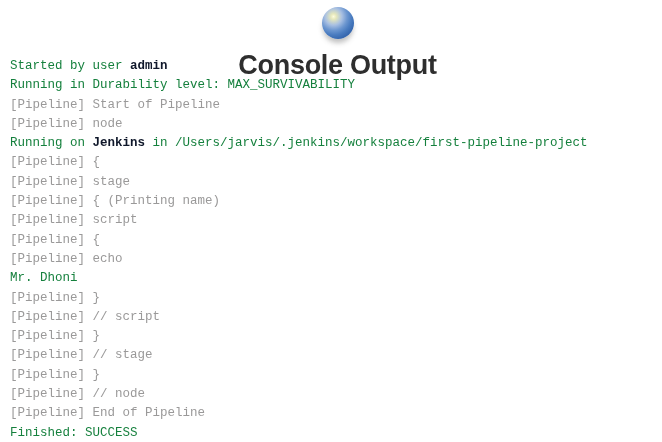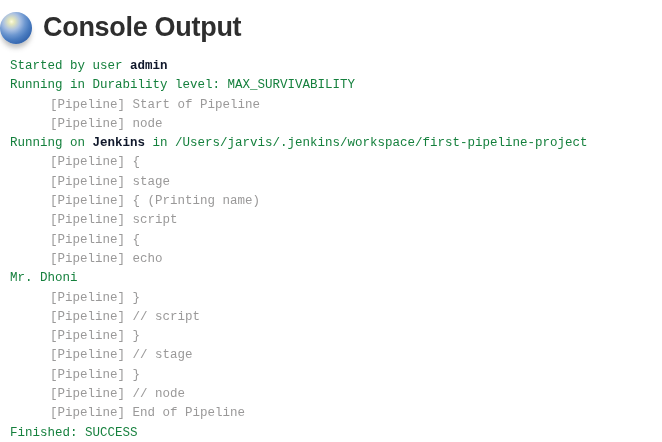--- a/index.html
+++ b/index.html
@@ -6,22 +6,23 @@
   html, body {
     margin: 0; padding: 0;
     background: #ffffff;
     width: 662px; height: 442px;
     overflow: hidden;
   }
   .page-header {
     display: flex;
     align-items: center;
     gap: 11px;
-    padding: 7px 0 0 0;
+    padding: 7px 0 0 13px;
     height: 48px;
+    flex-direction: column;
   }
   .ball-icon {
     width: 32px; height: 32px;
     border-radius: 50%;
     flex: 0 0 32px;
     background:
       radial-gradient(circle at 36% 30%,
         #fdfcdf 0%, #e6e8bc 9%, #a9c0e2 28%, #6d97d0 45%,
         #4a7cc0 60%, #3263ab 78%, #234f97 92%, #1d478c 100%);
     box-shadow: 0 5px 5px -1px rgba(90,90,90,0.38);
@@ -37,21 +38,21 @@
   .console-log {
     margin: 0;
     padding: 9px 0 0 10px;
     font-family: "Liberation Mono", "DejaVu Sans Mono", monospace;
     font-size: 12.5px;
     line-height: 19.3px;
     color: #333333;
     white-space: pre;
   }
   .console-log .line { height: 19.3px; }
-  .console-log .seg-pipeline { color: #9a9999; margin-left: 40px; }
+  .console-log .seg-pipeline { color: #9a9999; }
   .console-log .seg-plain { color: #15803d; }
   .console-log a.console-link {
     color: #0f172a;
     font-weight: 700;
     text-decoration: none;
   }
 </style>
 </head>
 <body>
 

